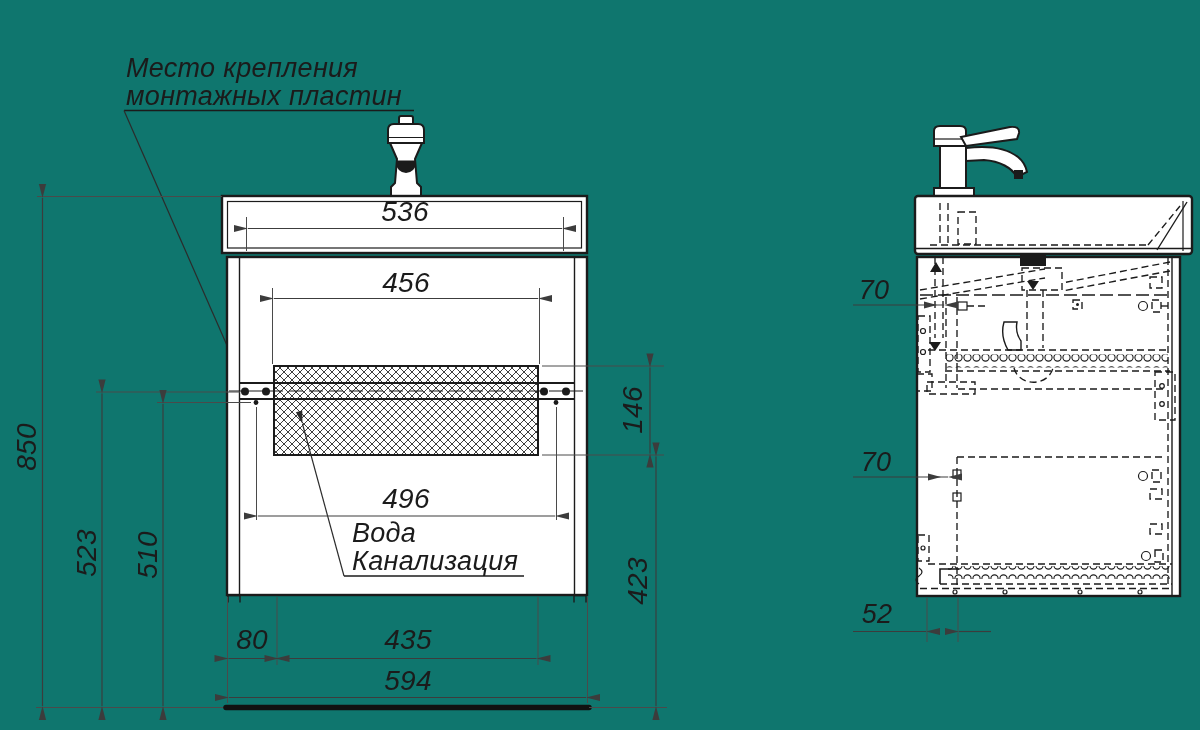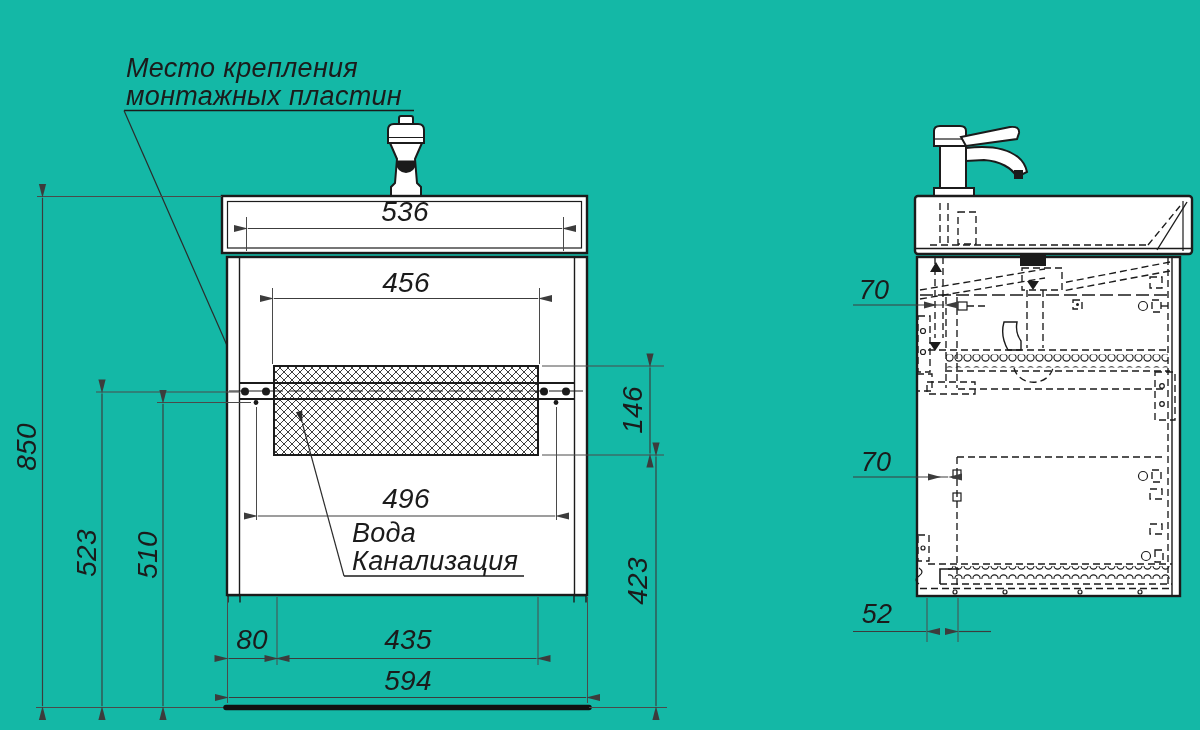--- a/index.html
+++ b/index.html
@@ -1,16 +1,16 @@
 <!DOCTYPE html>
 <html><head>
 <meta charset="utf-8">
 <style>
   html,body{margin:0;padding:0;background:#ffffff;}
-  .stage{position:relative;width:1200px;height:730px;background:#14b8a6;overflow:hidden;}
+  .stage{position:relative;width:1200px;height:730px;background:#0f766e;overflow:hidden;}
   svg{display:block;}
   text{font-family:"Liberation Sans","DejaVu Sans",sans-serif;font-style:italic;fill:#1b1b1b;letter-spacing:0.3px;}
   .t28{font-size:28px;}
   .t27{font-size:27px;}
   .mid{text-anchor:middle;}
   .ln{stroke:#1b1b1b;fill:none;}
   .w24{stroke-width:2.4;}
   .w22{stroke-width:2.2;}
   .w2{stroke-width:2;}
   .w16{stroke-width:1.6;}

